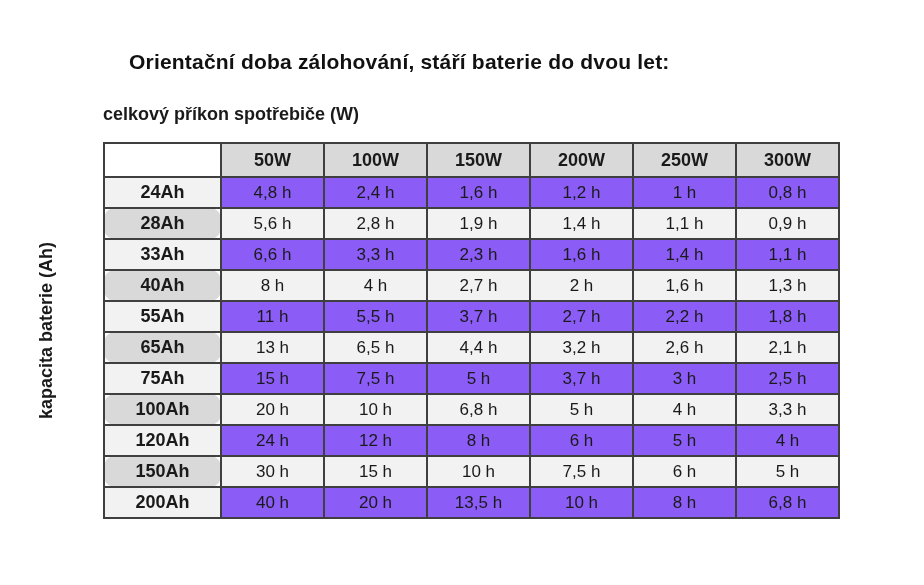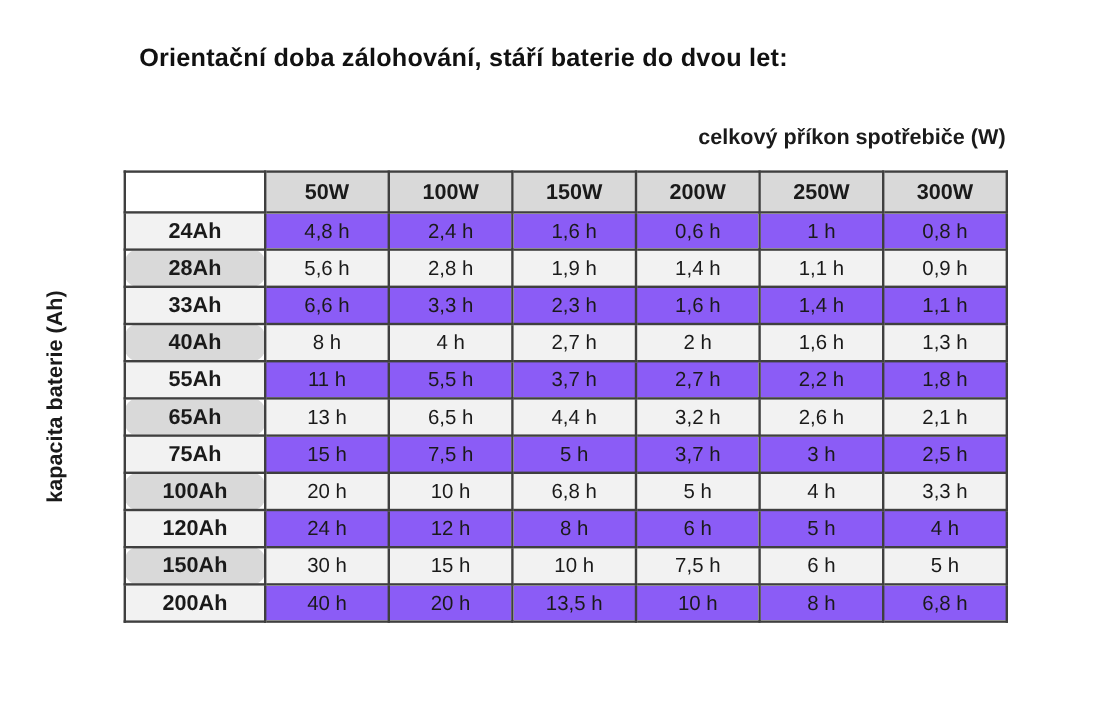--- a/index.html
+++ b/index.html
@@ -8,31 +8,31 @@
     width: 924px; height: 585px;
     background: #ffffff;
     position: relative;
     overflow: hidden;
     font-family: "Liberation Sans", sans-serif;
     color: #1a1a1a;
   }
   .page-title {
     position: absolute;
     left: 113px; top: 34px;
-    margin: 3px;
+    margin: 16px;
     font-size: 21px;
     font-weight: 700;
     color: #111111;
     letter-spacing: 0.2px;
   }
   .axis-top {
     position: absolute;
     left: 103px; top: 104px;
     width: 735px;
-    text-align: right;
+    text-align: left;
     font-size: 18px;
     font-weight: 700;
   }
   .axis-left-wrap {
     position: absolute;
     left: 24px; top: 143px;
     width: 46px; height: 375px;
     display: flex;
     align-items: center;
     justify-content: center;
@@ -104,21 +104,21 @@
         <th>250W</th>
         <th>300W</th>
       </tr>
   </thead>
   <tbody id="table-body">
       <tr class="row-odd">
         <th class="row-label">24Ah</th>
         <td>4,8 h</td>
         <td>2,4 h</td>
         <td>1,6 h</td>
-        <td>0,6 h</td>
+        <td>1,2 h</td>
         <td>1 h</td>
         <td>0,8 h</td>
       </tr>
       <tr class="row-even">
         <th class="row-label">28Ah</th>
         <td>5,6 h</td>
         <td>2,8 h</td>
         <td>1,9 h</td>
         <td>1,4 h</td>
         <td>1,1 h</td>

